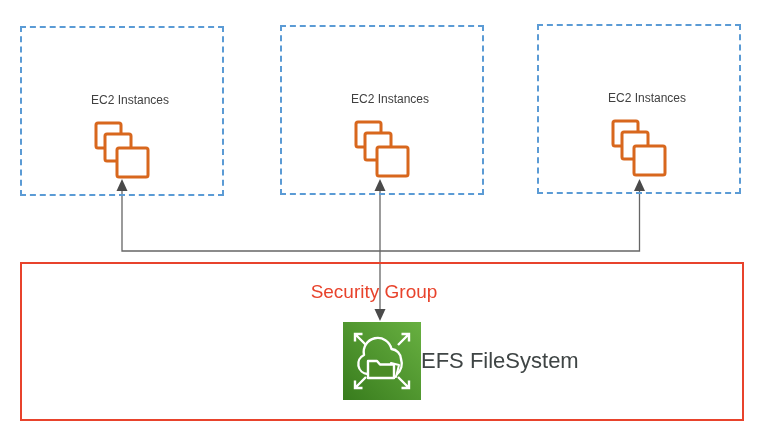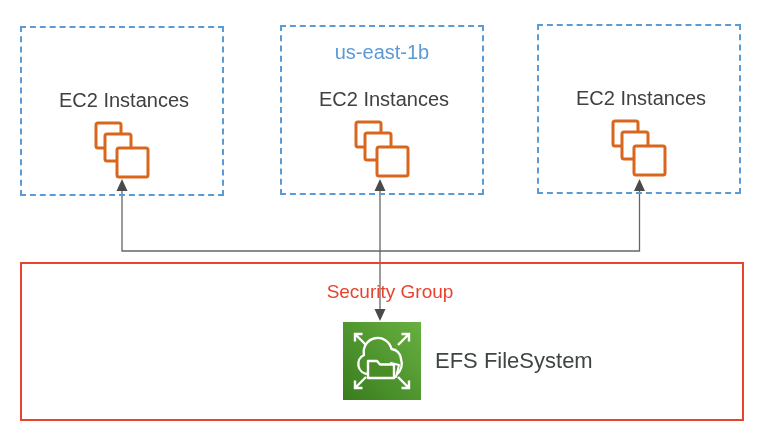--- a/index.html
+++ b/index.html
@@ -13,36 +13,36 @@
 
   .az-box{
     position:absolute;width:200px;height:166px;
     border:2px dashed #5B9BD5;background:transparent;
   }
   .az-name{
     position:absolute;top:14px;left:0;width:100%;text-align:center;
     color:#5B9BD5;font-size:20px;line-height:22px;
   }
   .az-resource{
-    position:absolute;top:61px;left:2px;width:100%;text-align:center;
-    color:#404040;font-size:20px;line-height:22px;
+    position:absolute;top:61px;left:8px;width:100%;text-align:center;
+    color:#404040;font-size:12px;line-height:22px;
   }
   .ec2-icon{position:absolute;top:93px;left:50%;transform:translateX(-50%);}
 
   .sg-box{
     position:absolute;left:20px;top:262px;width:720px;height:155px;
     border:2px solid #E8432C;background:transparent;
   }
   .sg-label{
-    position:absolute;left:28px;top:281px;width:724px;text-align:center;
+    position:absolute;left:12px;top:281px;width:724px;text-align:center;
     color:#E8432C;font-size:19px;line-height:21px;
   }
   .efs-group{
     position:absolute;left:343px;top:322px;height:78px;
-    display:flex;align-items:center;gap:14px;
+    display:flex;align-items:center;
   }
   .efs-label{
     color:#3F4545;font-size:22px;white-space:nowrap;
   }
 </style>
 </head>
 <body>
 
 <div class="canvas">
 
@@ -60,21 +60,20 @@
     <svg class="ec2-icon" width="56" height="58" viewBox="0 0 56 58">
       <g fill="#ffffff" stroke="#D8671D" stroke-width="3" stroke-linejoin="round">
         <rect x="2" y="2" width="25" height="25" rx="2"></rect>
         <rect x="11" y="13" width="26" height="27" rx="2"></rect>
         <rect x="23" y="27" width="31" height="29" rx="2"></rect>
       </g>
     </svg>
   </div>
 
   <div class="az-box" style="left:280px;top:25px;">
-    <div class="az-name">us-east-1b</div>
     <div class="az-resource">EC2 Instances</div>
     <svg class="ec2-icon" width="56" height="58" viewBox="0 0 56 58">
       <g fill="#ffffff" stroke="#D8671D" stroke-width="3" stroke-linejoin="round">
         <rect x="2" y="2" width="25" height="25" rx="2"></rect>
         <rect x="11" y="13" width="26" height="27" rx="2"></rect>
         <rect x="23" y="27" width="31" height="29" rx="2"></rect>
       </g>
     </svg>
   </div>
 

